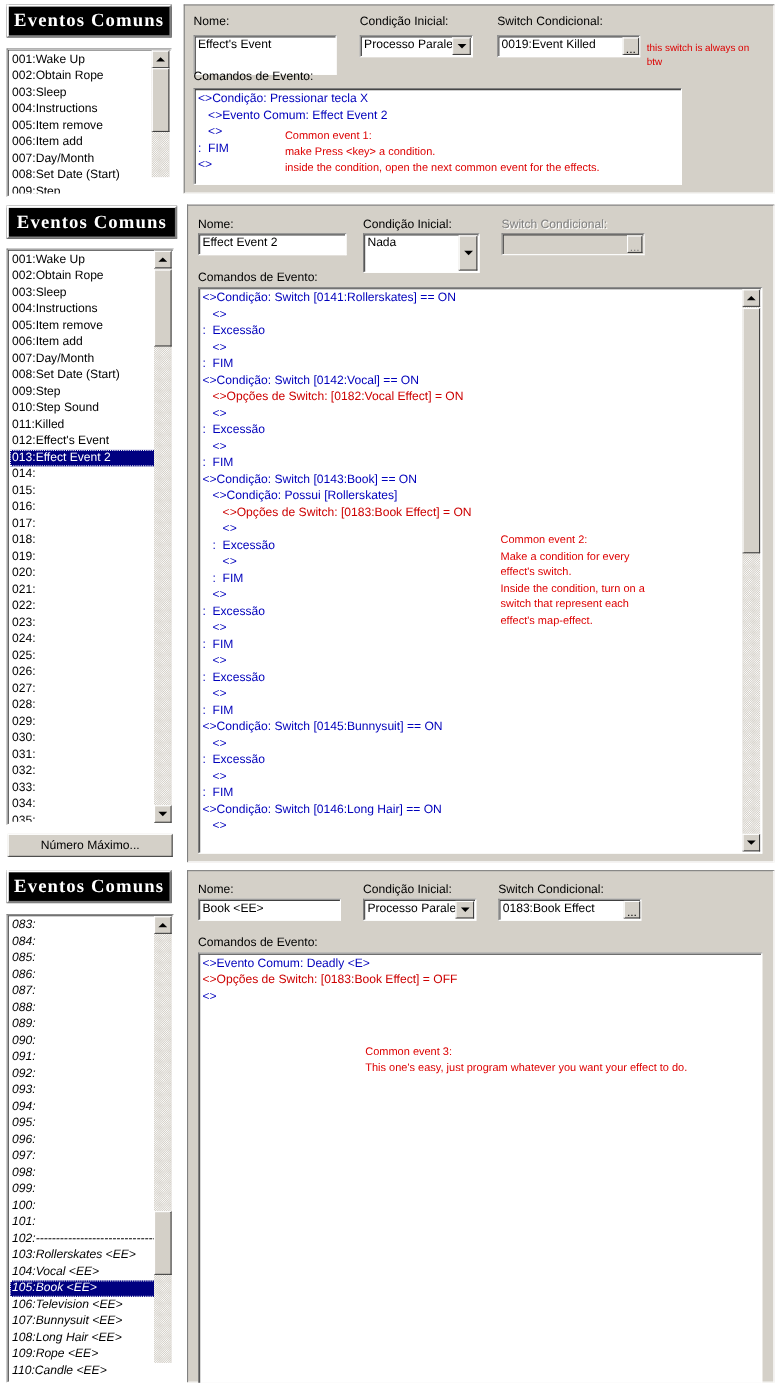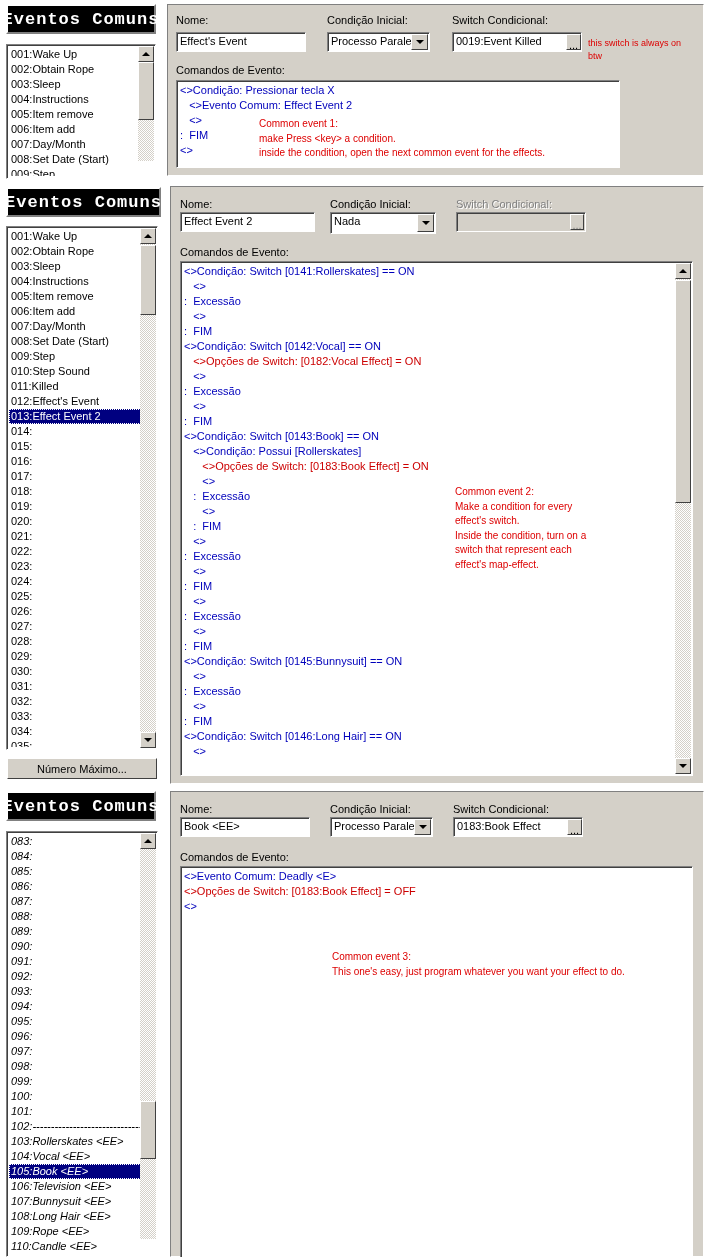--- a/index.html
+++ b/index.html
@@ -8,21 +8,21 @@
        font-family:"Liberation Sans","DejaVu Sans",sans-serif;
        -webkit-font-smoothing:none;}
 
   
   .panel{position:absolute;background:#d4d0c8;box-sizing:border-box;}
 
   .titlebar{position:absolute;background:#000000;border-top:2px solid #ffffff;
             border-left:2px solid #ffffff;border-right:2px solid #808080;
             border-bottom:2px solid #808080;box-sizing:border-box;
             display:flex;align-items:center;justify-content:center;}
-  .titlebar span{color:#ffffff;font-family:Liberation Mono, monospace;
+  .titlebar span{color:#ffffff;font-family:Liberation Serif, serif;
                  font-size:17px;font-weight:bold;letter-spacing:1px;white-space:nowrap;}
 
   .grp{position:absolute;box-sizing:border-box;
        border:1px solid #808080;border-right-color:#ffffff;border-bottom-color:#ffffff;}
 
   .lbl{position:absolute;font-size:11px;color:#000000;white-space:nowrap;line-height:12px;}
   .lbl.dis{color:#808080;text-shadow:1px 1px 0 #ffffff;}
 
   
   .field{position:absolute;box-sizing:border-box;background:#ffffff;
@@ -126,21 +126,21 @@
           <div class="tri-u"></div>
         </div>
       <div class="thumb" style="top:16px;height:58px;"></div>
 
     </div>
   </div>
 
   <div class="grp" style="left:167px;top:4px;width:537px;height:172px;background:#d4d0c8;"></div>
 
   <div class="lbl" style="left:176px;top:14px;">Nome:</div>
-  <div class="field" style="left:176px;top:32px;width:130px;height:20px;">Effect's Event</div>
+  <div class="field" style="left:176px;top:32px;width:130px;height:36px;">Effect's Event</div>
 
   <div class="lbl" style="left:327px;top:14px;">Condição Inicial:</div>
   <div class="combo" style="left:327px;top:32px;width:103px;height:20px;">
     <div class="val">Processo Paralelc</div>
     <div class="arrowbtn">
         <div class="tri-d"></div>
       </div>
   </div>
 
   <div class="lbl" style="left:452px;top:14px;">Switch Condicional:</div>
@@ -222,21 +222,21 @@
   </div>
 
   <div class="btn" style="left:7px;top:576px;width:150px;height:21px;">Número Máximo...</div>
 
   <div class="grp" style="left:170px;top:4px;width:534px;height:598px;background:#d4d0c8;"></div>
 
   <div class="lbl" style="left:180px;top:16px;">Nome:</div>
   <div class="field" style="left:180px;top:30px;width:135px;height:20px;">Effect Event 2</div>
 
   <div class="lbl" style="left:330px;top:16px;">Condição Inicial:</div>
-  <div class="combo" style="left:330px;top:30px;width:106px;height:22px;">
+  <div class="combo" style="left:330px;top:30px;width:106px;height:36px;">
     <div class="val">Nada</div>
     <div class="arrowbtn">
         <div class="tri-d"></div>
       </div>
   </div>
 
   <div class="lbl dis" style="left:456px;top:16px;">Switch Condicional:</div>
   <div class="field dis" style="left:456px;top:30px;width:130px;height:20px;"></div>
   <div class="dots dis" style="left:570px;top:32px;width:14px;height:16px;">...</div>
 

